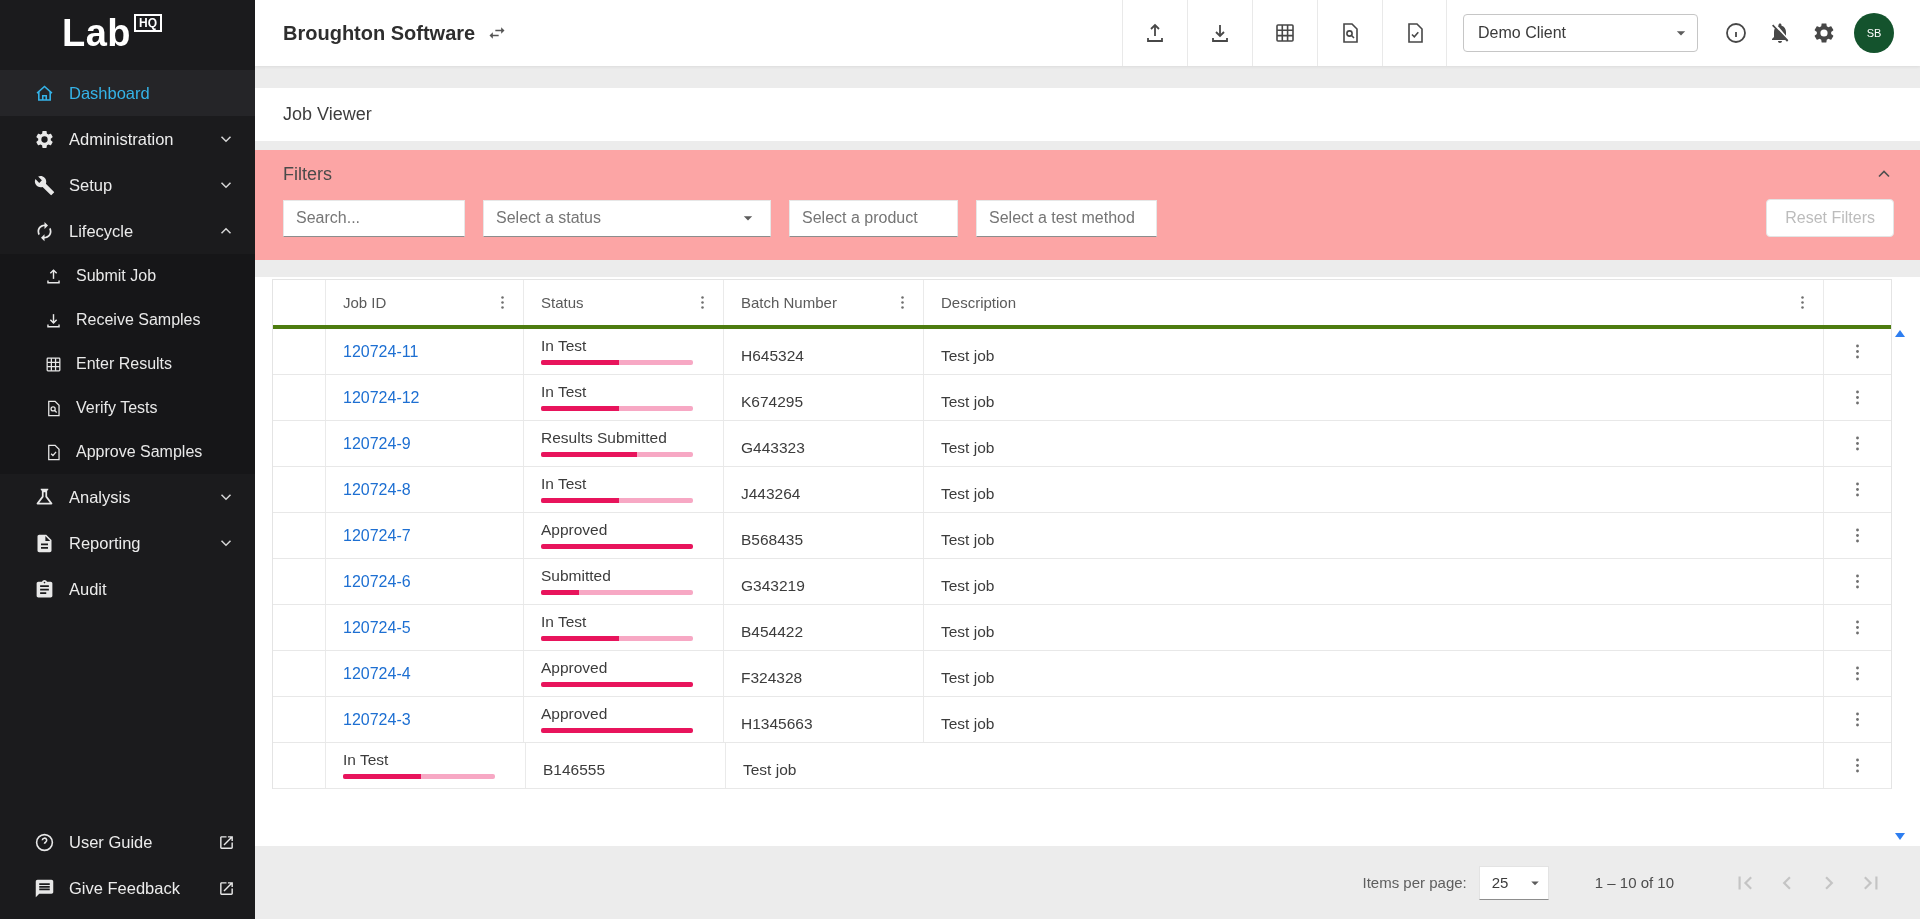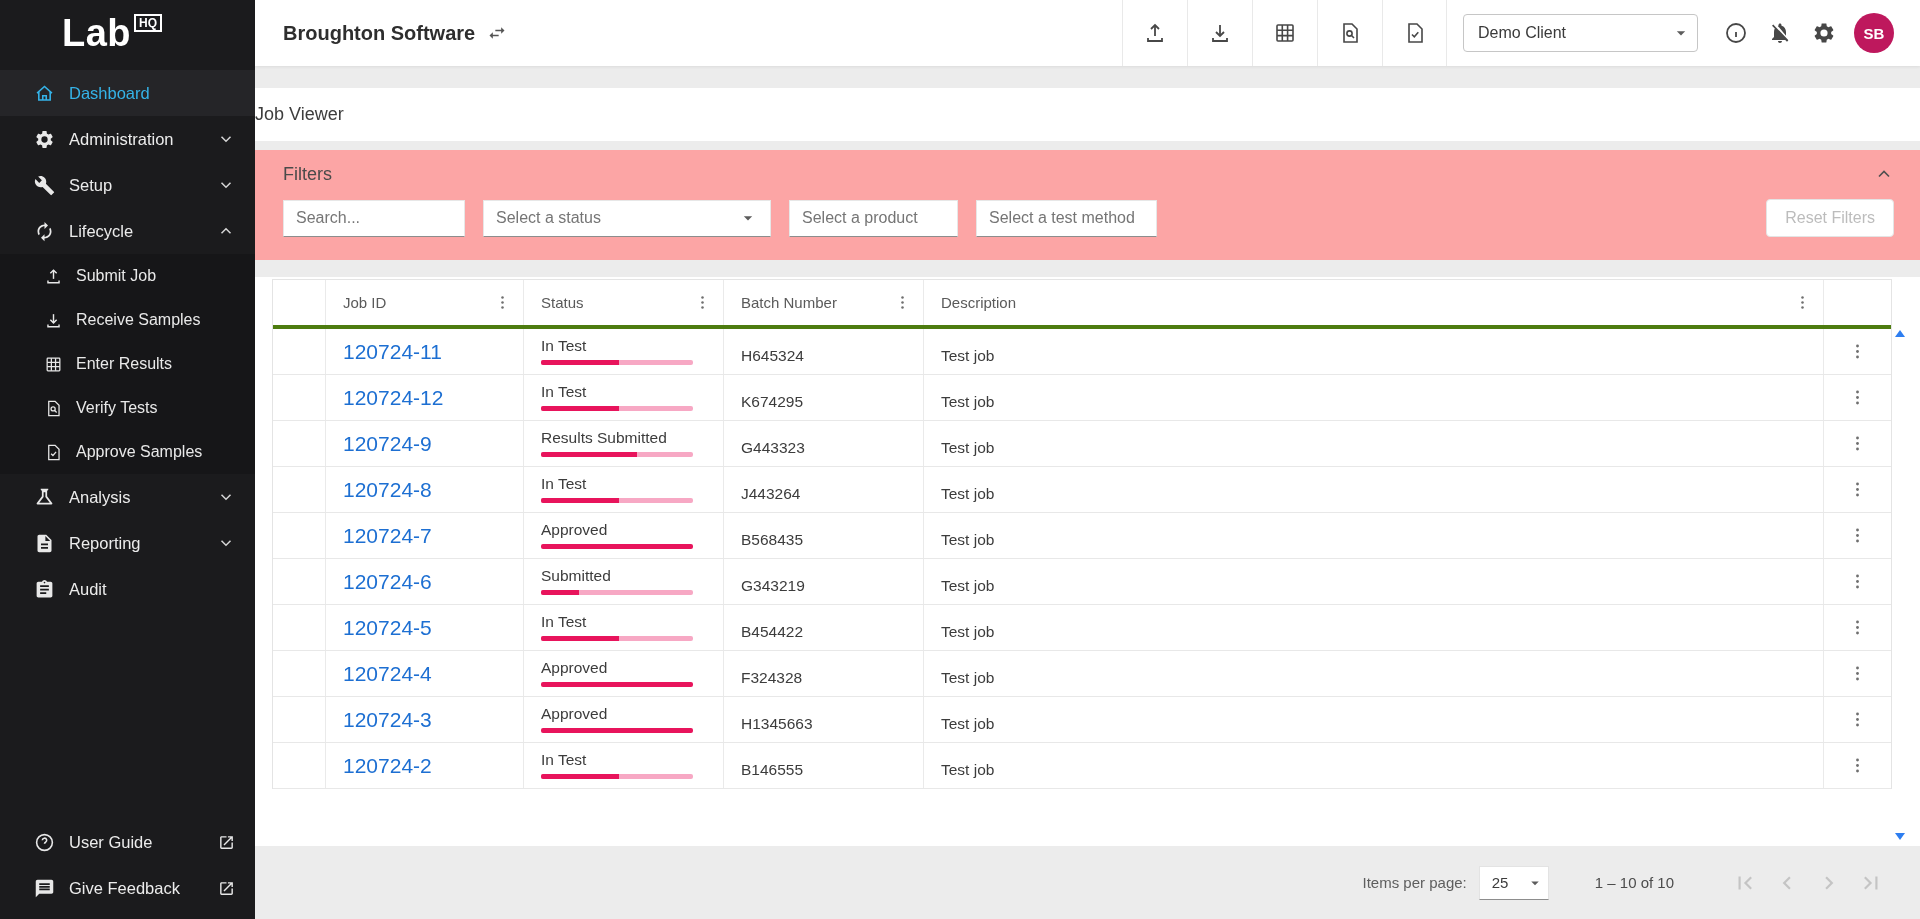--- a/index.html
+++ b/index.html
@@ -40,27 +40,27 @@
   .swap-btn { color:#4d4d4d; display:flex; cursor:pointer; }
   .topbar-right { margin-left:auto; display:flex; align-items:center; height:100%; }
   .action-btn { width:65px; height:100%; display:flex; align-items:center; justify-content:center;
                 border-left:1px solid #e9e9e9; background:none; cursor:pointer; color:#474747; border-top:0; border-bottom:0; border-right:0; }
   .action-btn.last { border-right:1px solid #e9e9e9; }
   .client-select { margin:0 16px; width:235px; height:38px; border:1px solid #c6c6c6; border-radius:4px;
                    display:flex; align-items:center; padding:0 6px 0 14px; font-size:16px; color:#3a3a3a; cursor:pointer; }
   .client-caret { margin-left:auto; color:#5c5c5c; display:flex; }
   .plain-btn { width:44px; height:44px; display:flex; align-items:center; justify-content:center;
                background:none; border:none; cursor:pointer; color:#474747; }
-  .avatar { width:40px; height:40px; border-radius:50%; background:#be185d; color:#fff;
-            display:flex; align-items:center; justify-content:center; font-size:15px; font-weight:bold;
+  .avatar { width:40px; height:40px; border-radius:50%; background:#14532d; color:#fff;
+            display:flex; align-items:center; justify-content:center; font-size:11px; font-weight:normal;
             margin:0 26px 0 8px; cursor:pointer; }
 
   
   .title-band { margin-top:22px; height:53px; background:#fff; display:flex; align-items:center;
-                font-size:18px; color:#3d3d3d; }
+                padding-left:28px; font-size:18px; color:#3d3d3d; }
 
   
   .filters { margin-top:9px; background:#fca5a5; padding:12px 26px 23px 28px; }
   .filters-head { display:flex; align-items:center; justify-content:space-between;
                   font-size:18px; color:#4a4a4a; height:24px; }
   .collapse-btn { background:none; border:none; color:#4f4f4f; cursor:pointer; display:flex; }
   .filters-row { display:flex; align-items:center; margin-top:13px; gap:18px; }
   .f-box { height:37px; border:1px solid #e7e7e7; border-bottom:1px solid #8d8d8d;
            display:flex; align-items:center; padding:0 12px; font-size:16px; color:#757575; background:#fff; }
   .f-box.search { width:182px; }
@@ -82,21 +82,21 @@
   .t-cell { display:flex; align-items:center; padding:0 6px 0 17px; border-right:1px solid #eaeaea; min-width:0; }
   .c-gutter { width:53px; padding:0; }
   .c-job { width:198px; }
   .c-status { width:200px; flex-direction:column; align-items:flex-start; justify-content:center; }
   .c-batch { width:200px; }
   .c-desc { flex:1; }
   .c-actions { width:67px; justify-content:center; border-right:none; padding:0; }
   .h-label { font-size:15px; color:#5a5a5a; }
   .dots-btn { background:none; border:none; cursor:pointer; color:#6f6f6f; display:flex; align-items:center; padding:2px; }
   .h-dots { margin-left:auto; margin-right:4px; }
-  .job-link { color:#1d6fd2; font-size:21px; text-decoration:none; cursor:pointer; }
+  .job-link { color:#1d6fd2; font-size:16px; text-decoration:none; cursor:pointer; }
   .cell-text { font-size:15.5px; color:#3c3c3c;margin-top:8px; }
   .status-label { font-size:15.5px; color:#3c3c3c; line-height:1; }
   .status-bar { display:block; width:152px; height:5px; background:#f7a8c4; border-radius:2px;
                 margin-top:6px; overflow:hidden; }
   .status-fill { display:block; height:100%; background:#e8145c; }
   .vscroll { position:absolute; right:14px; top:53px; bottom:6px; width:12px;
              display:flex; flex-direction:column; justify-content:space-between; align-items:center; }
   .scroll-arrow { width:0; height:0; border-left:5px solid transparent; border-right:5px solid transparent; cursor:pointer; }
   .scroll-arrow.up { border-bottom:7px solid #2e7ef0; }
   .scroll-arrow.down { border-top:7px solid #2e7ef0; }
@@ -648,23 +648,20 @@
         <svg viewBox="0 0 24 24" width="19" height="19" fill="currentColor">
                     <circle cx="12" cy="5" r="1.8"></circle>
                     <circle cx="12" cy="12" r="1.8"></circle>
                     <circle cx="12" cy="19" r="1.8"></circle>
                   </svg>
       </button>
     </div>
   </div>
             <div class="t-row">
     <div class="t-cell c-gutter"></div>
-    <div class="t-cell c-job">
-      <a class="job-link">120724-2</a>
-    </div>
     <div class="t-cell c-status">
       <span class="status-label">In Test</span>
       <span class="status-bar">
         <span class="status-fill" style="width: 51%;"></span>
       </span>
     </div>
     <div class="t-cell c-batch">
       <span class="cell-text">B146555</span>
     </div>
     <div class="t-cell c-desc">

